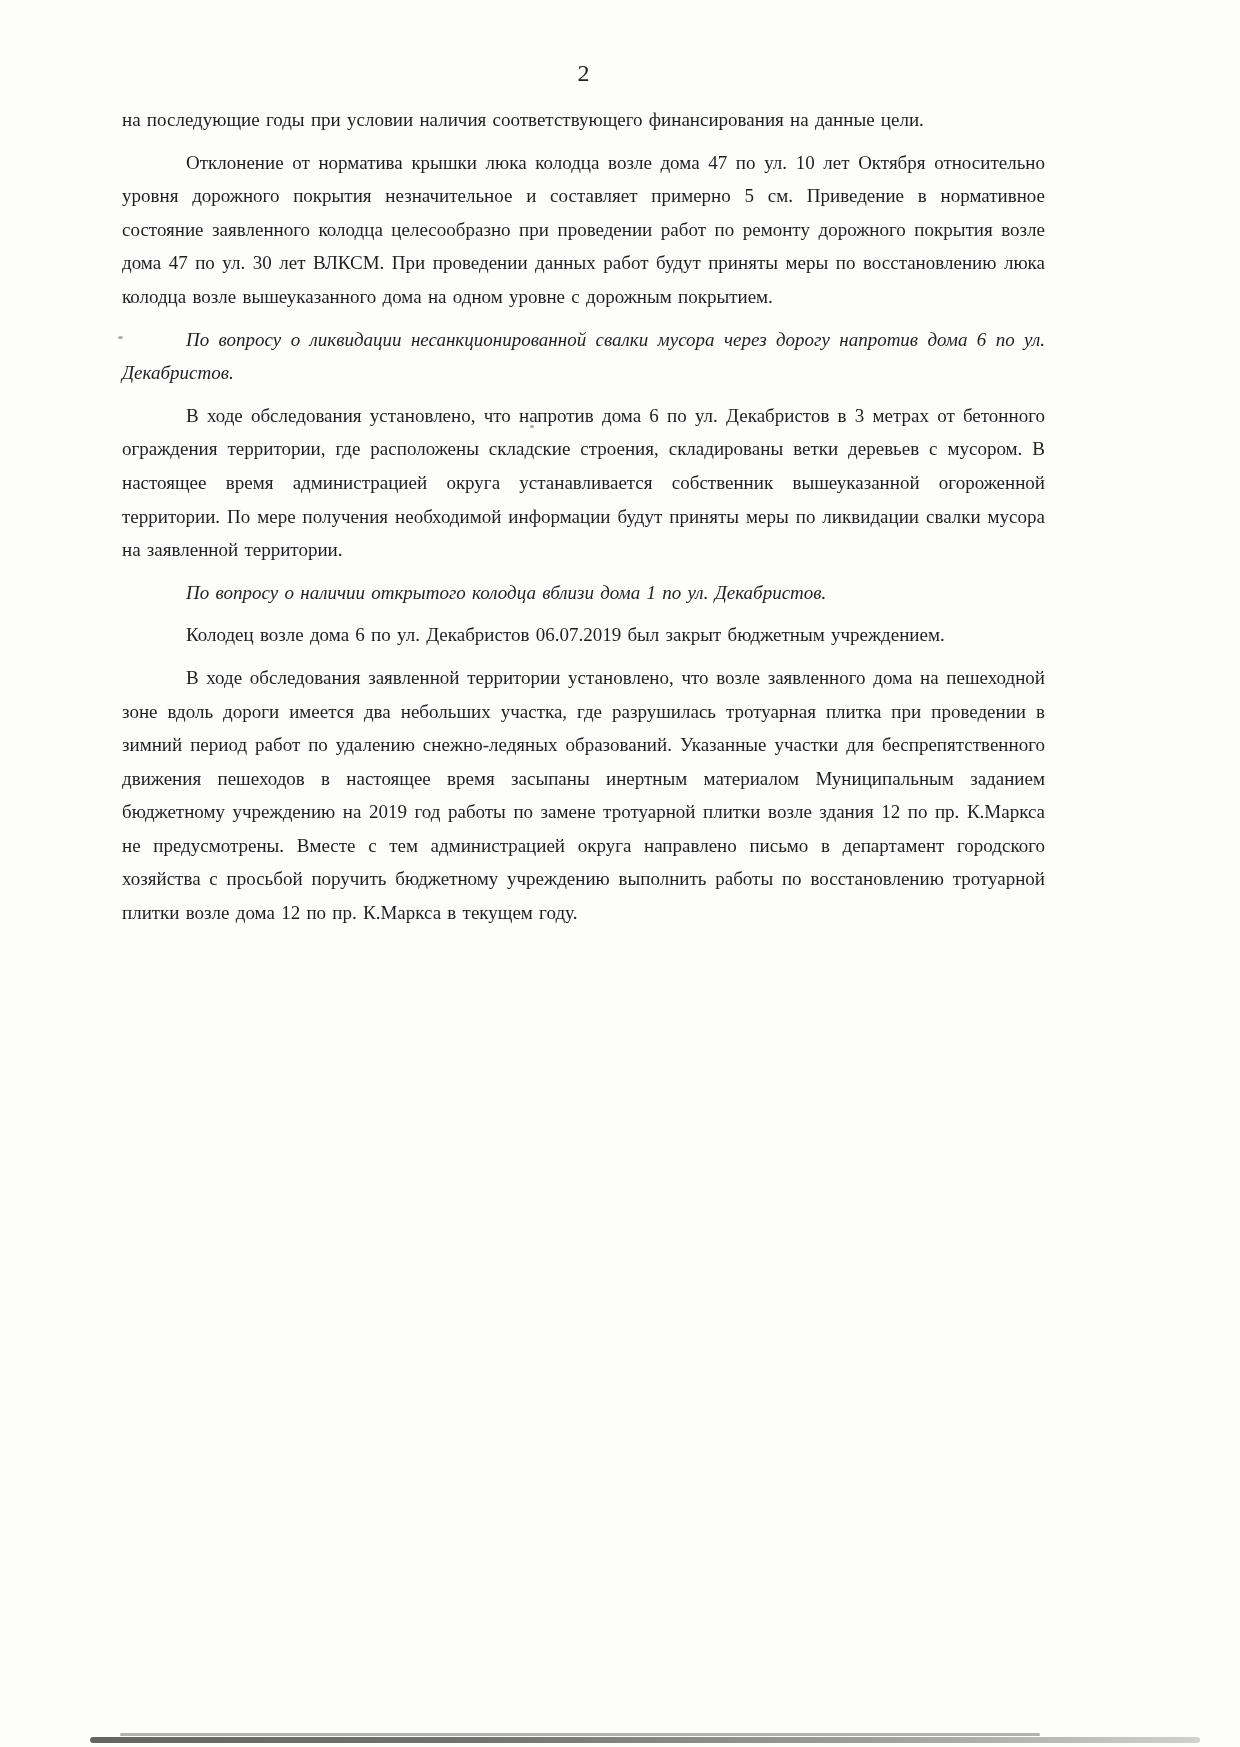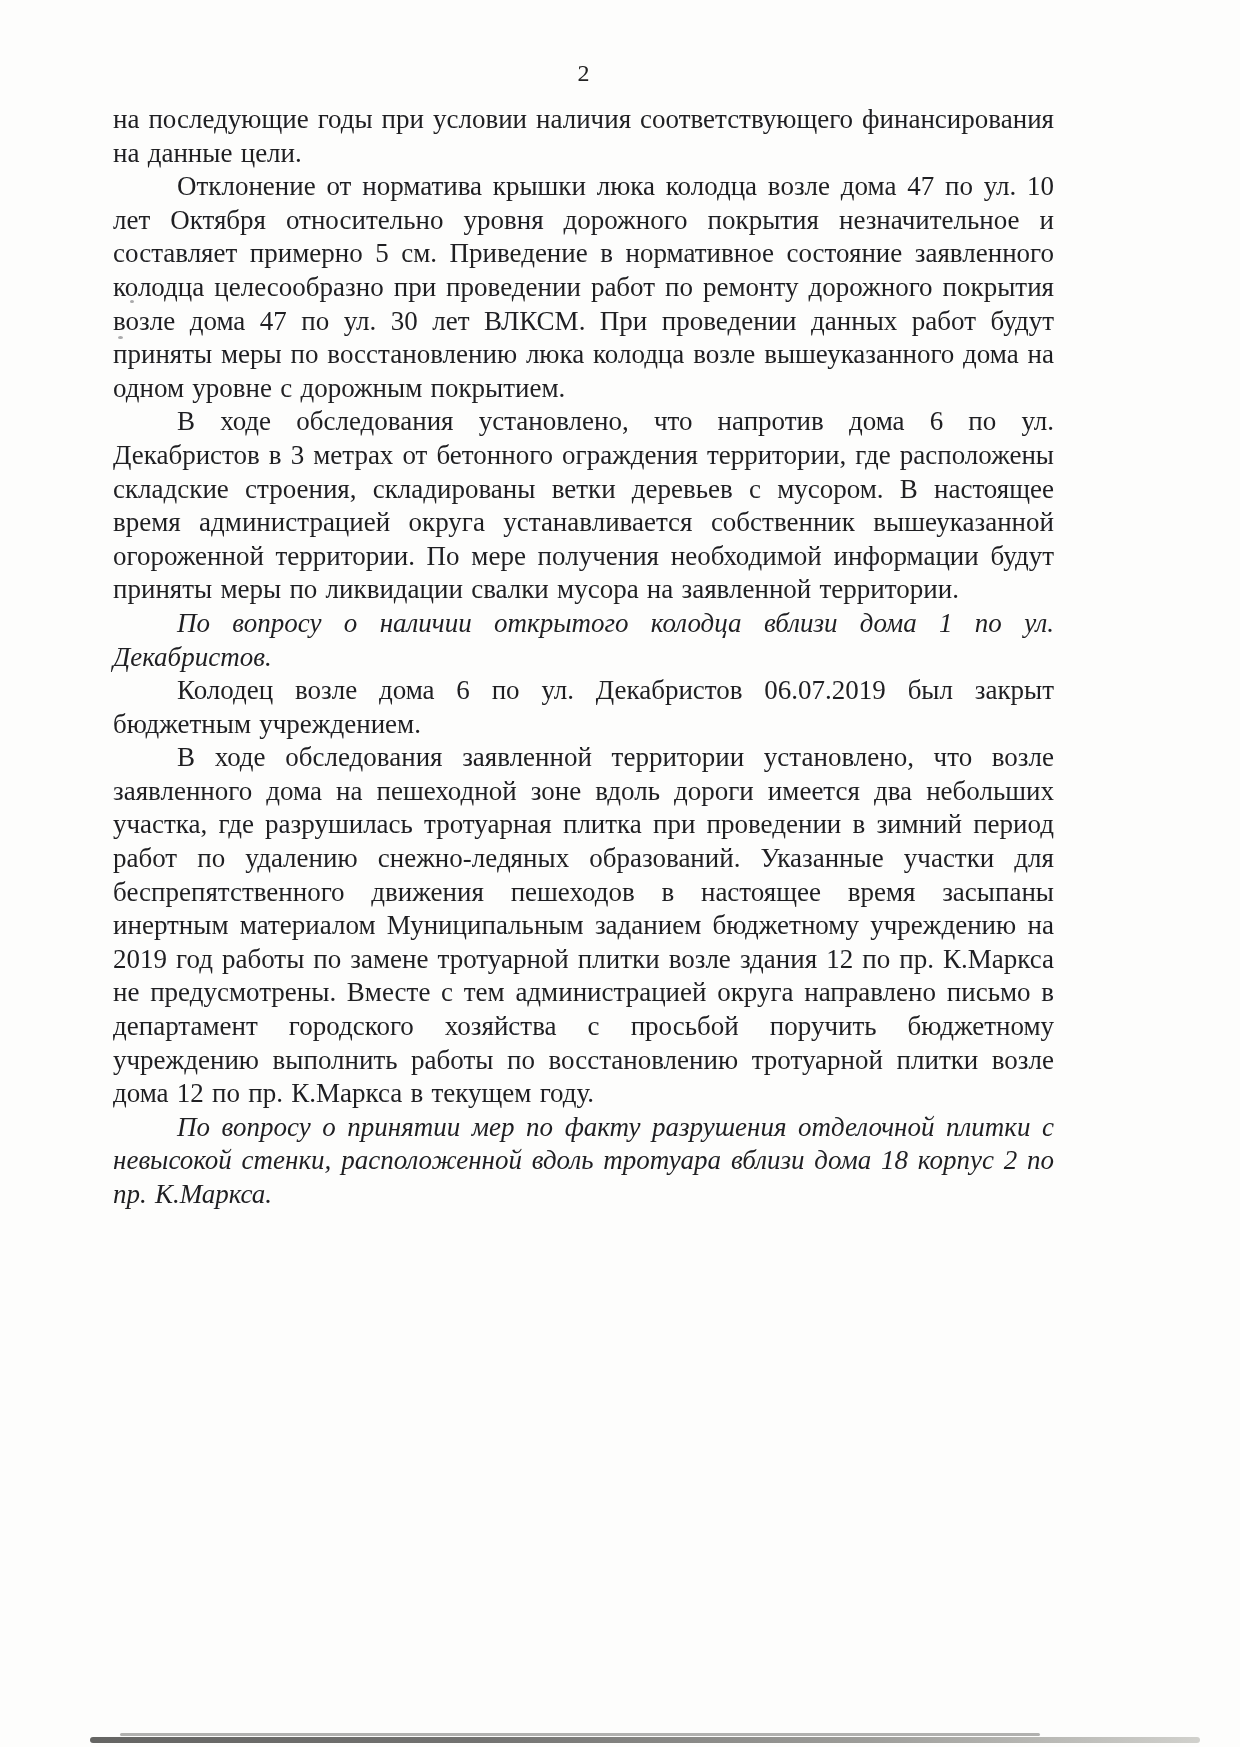--- a/index.html
+++ b/index.html
@@ -23,22 +23,22 @@
     left: 113px;
     width: 941px;
   }
   .page-number {
     text-align: center;
     font-size: 24px;
     margin-bottom: 16px;
     color: #222;
   }
   .para {
-    margin: 0;
-    font-size: 27px;
+    margin: 9px;
+    font-size: 19px;
     line-height: 33.6px;
     text-align: justify;
     text-indent: 64px;
     word-spacing: 1.5px;
     color: #1f1f22;
   }
   .para.noindent {
     text-indent: 0;
   }
   .para.italic {
@@ -76,25 +76,25 @@
 </style>
 </head>
 <body>
 
 <div class="page">
   <div class="content">
     <div class="page-number">2</div>
 
     <p class="para noindent">на последующие годы при условии наличия соответствующего финансирования на данные цели.</p>
     <p class="para">Отклонение от норматива крышки люка колодца возле дома 47 по ул. 10 лет Октября относительно уровня дорожного покрытия незначительное и составляет примерно 5 см. Приведение в нормативное состояние заявленного колодца целесообразно при проведении работ по ремонту дорожного покрытия возле дома 47 по ул. 30 лет ВЛКСМ. При проведении  данных работ будут приняты меры по восстановлению люка колодца возле вышеуказанного дома на одном уровне с дорожным покрытием.</p>
+    <p class="para italic">По вопросу о ликвидации несанкционированной свалки мусора через дорогу напротив дома 6 по ул. Декабристов.</p>
     <p class="para">В ходе обследования установлено, что напротив дома 6 по ул. Декабристов в 3 метрах от бетонного ограждения территории, где расположены складские строения, складированы ветки деревьев с мусором. В настоящее время администрацией округа устанавливается собственник вышеуказанной огороженной территории. По мере получения необходимой информации будут приняты меры по ликвидации  свалки мусора на заявленной территории.</p>
     <p class="para italic">По вопросу о наличии открытого колодца вблизи дома 1 по ул. Декабристов.</p>
     <p class="para">Колодец возле дома 6 по ул. Декабристов 06.07.2019 был закрыт бюджетным учреждением.</p>
     <p class="para">В ходе обследования заявленной территории установлено, что возле заявленного дома на пешеходной зоне вдоль дороги имеется два небольших участка, где разрушилась тротуарная плитка при проведении в зимний период работ по удалению снежно-ледяных образований. Указанные участки для беспрепятственного движения пешеходов в настоящее время засыпаны инертным материалом Муниципальным заданием бюджетному учреждению на 2019 год работы по замене тротуарной плитки возле здания 12 по пр. К.Маркса не предусмотрены. Вместе с тем администрацией округа направлено письмо в департамент городского хозяйства с просьбой поручить бюджетному учреждению выполнить работы по восстановлению тротуарной плитки возле дома 12 по пр. К.Маркса в текущем году.</p>
-    <p class="para italic">По вопросу о принятии мер по факту разрушения отделочной плитки с невысокой стенки, расположенной вдоль тротуара вблизи дома 18 корпус 2 по пр. К.Маркса.</p>
   </div>
 
   <div class="speckle s1"></div>
   <div class="speckle s2"></div>
   <div class="speckle s3"></div>
   <div class="speckle s4"></div>
   <div class="scan-edge-bottom"></div>
   <div class="scan-edge-bottom2"></div>
 </div>
 

